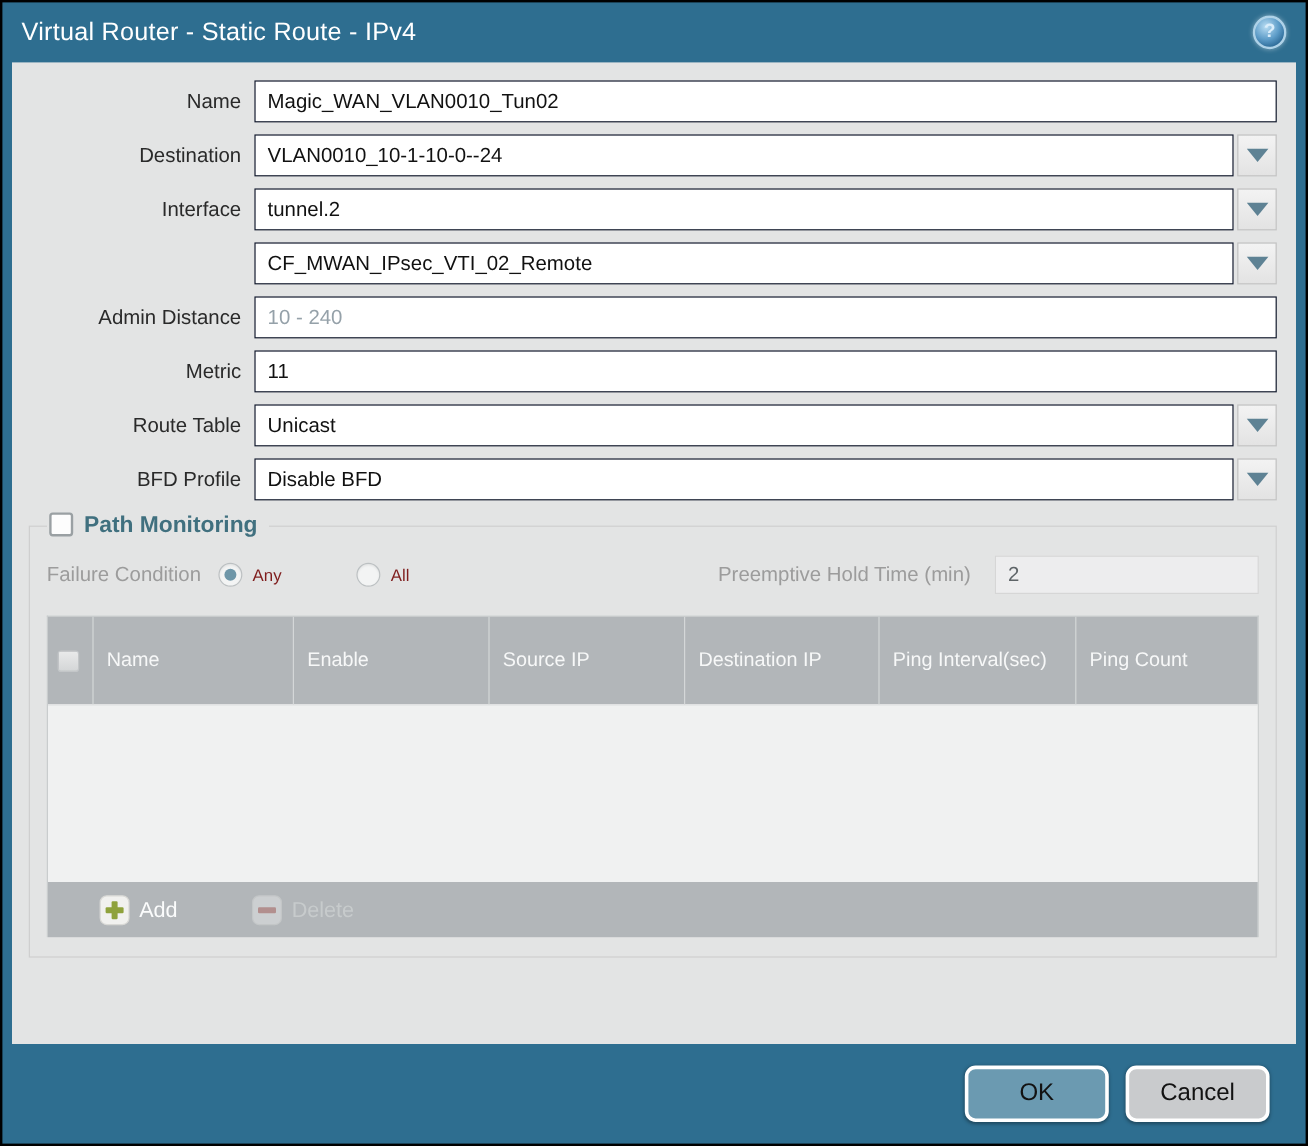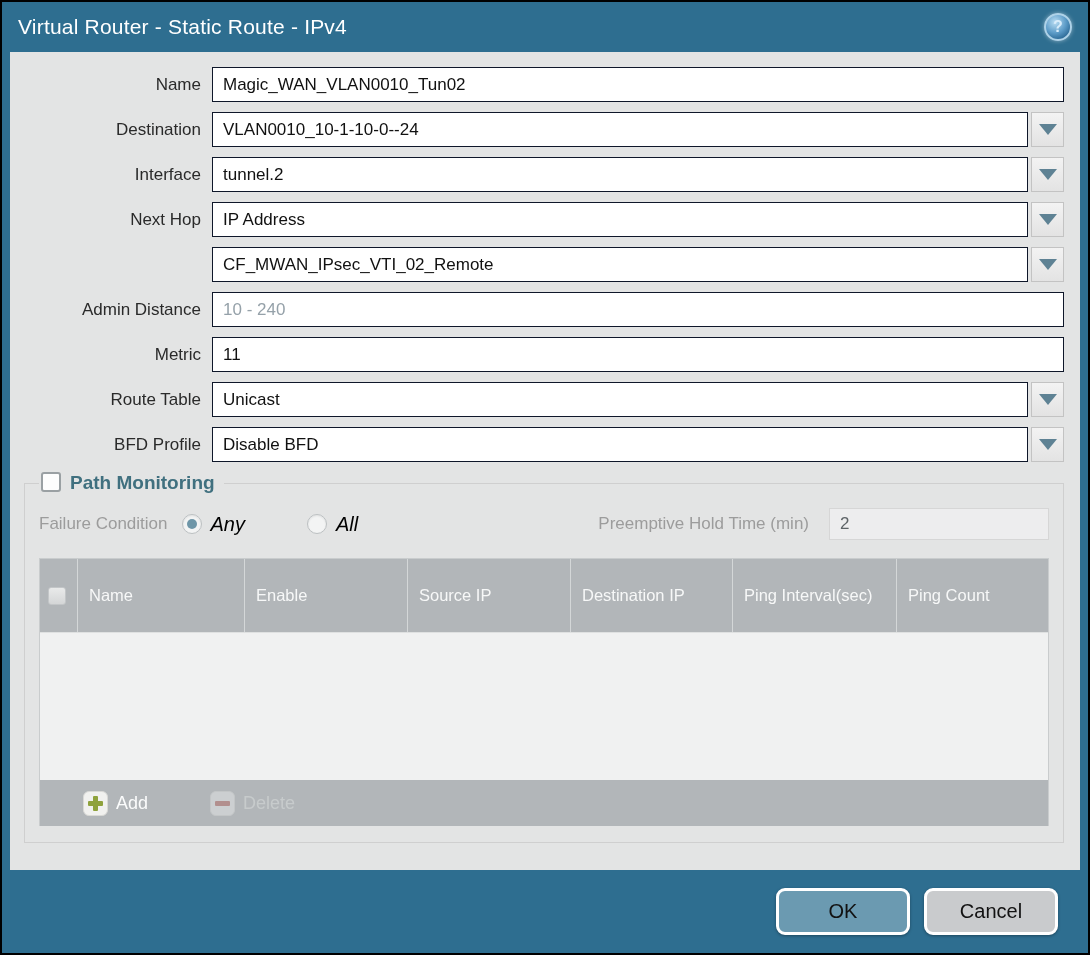--- a/index.html
+++ b/index.html
@@ -96,21 +96,21 @@
     width: 20px; height: 20px; border-radius: 50%;
     border: 1px solid #bcc0c2; background: #f3f4f4;
     margin-left: 14px; position: relative; cursor: pointer;
     box-shadow: inset 0 1px 2px rgba(0,0,0,.08);
   }
   .radio.selected::after {
     content: ""; position: absolute; left: 4px; top: 4px;
     width: 10px; height: 10px; border-radius: 50%;
     background: #6e96a8;
   }
-  .radio-label { margin-left: 9px; font-size: 20px; color: #000000; font-style: italic; }
+  .radio-label { margin-left: 9px; font-size: 14px; color: #7f1d1d; }
   .gap-lg { width: 48px; }
   .spacer { flex: 1; }
   .hold-label { color: #9c9c9c; font-size: 17px; margin-right: 20px; white-space: nowrap; }
   input.hold { width: 220px; height: 32px; flex: none; }
 
   
   .pm-table { border: 1px solid #c9cccd; border-bottom: none; }
   .tbl-head {
     display: flex; background: #b2b6b9; min-height: 73px;
   }
@@ -160,21 +160,21 @@
   .bar-btn.disabled .lbl { color: #c7cbcc; }
   .bar-btn.disabled .mini-icon { opacity: .55; }
 
   
   .footer {
     height: 83px;
     display: flex; align-items: center; justify-content: flex-end;
     gap: 14px; padding-right: 30px;
   }
   .btn {
-    width: 134px; height: 47px;
+    width: 120px; height: 47px;
     border: 3px solid #fff; border-radius: 9px;
     font-family: inherit; font-size: 20px; color: #121212;
     display: flex; align-items: center; justify-content: center;
     cursor: pointer; box-shadow: 0 1px 3px rgba(0,0,0,.35);
   }
   .btn-ok { background: #6b9ab1; }
   .btn-cancel { background: #c9cbcd; }
 </style>
 </head>
 <body>
@@ -208,29 +208,20 @@
     <div class="frm-row">
       <div class="frm-label">Interface</div>
       <div class="frm-field">
         <input class="txt" type="text" value="tunnel.2" style="">
         <div class="dd-btn">
           <div class="dd-tri"></div>
         </div>
       </div>
     </div>
 
-    <div class="frm-row">
-      <div class="frm-label">Next Hop</div>
-      <div class="frm-field">
-        <input class="txt" type="text" value="IP Address" style="">
-        <div class="dd-btn">
-          <div class="dd-tri"></div>
-        </div>
-      </div>
-    </div>
 
     <div class="frm-row">
       <div class="frm-label"></div>
       <div class="frm-field">
         <input class="txt" type="text" value="CF_MWAN_IPsec_VTI_02_Remote" style="">
         <div class="dd-btn">
           <div class="dd-tri"></div>
         </div>
       </div>
     </div>

